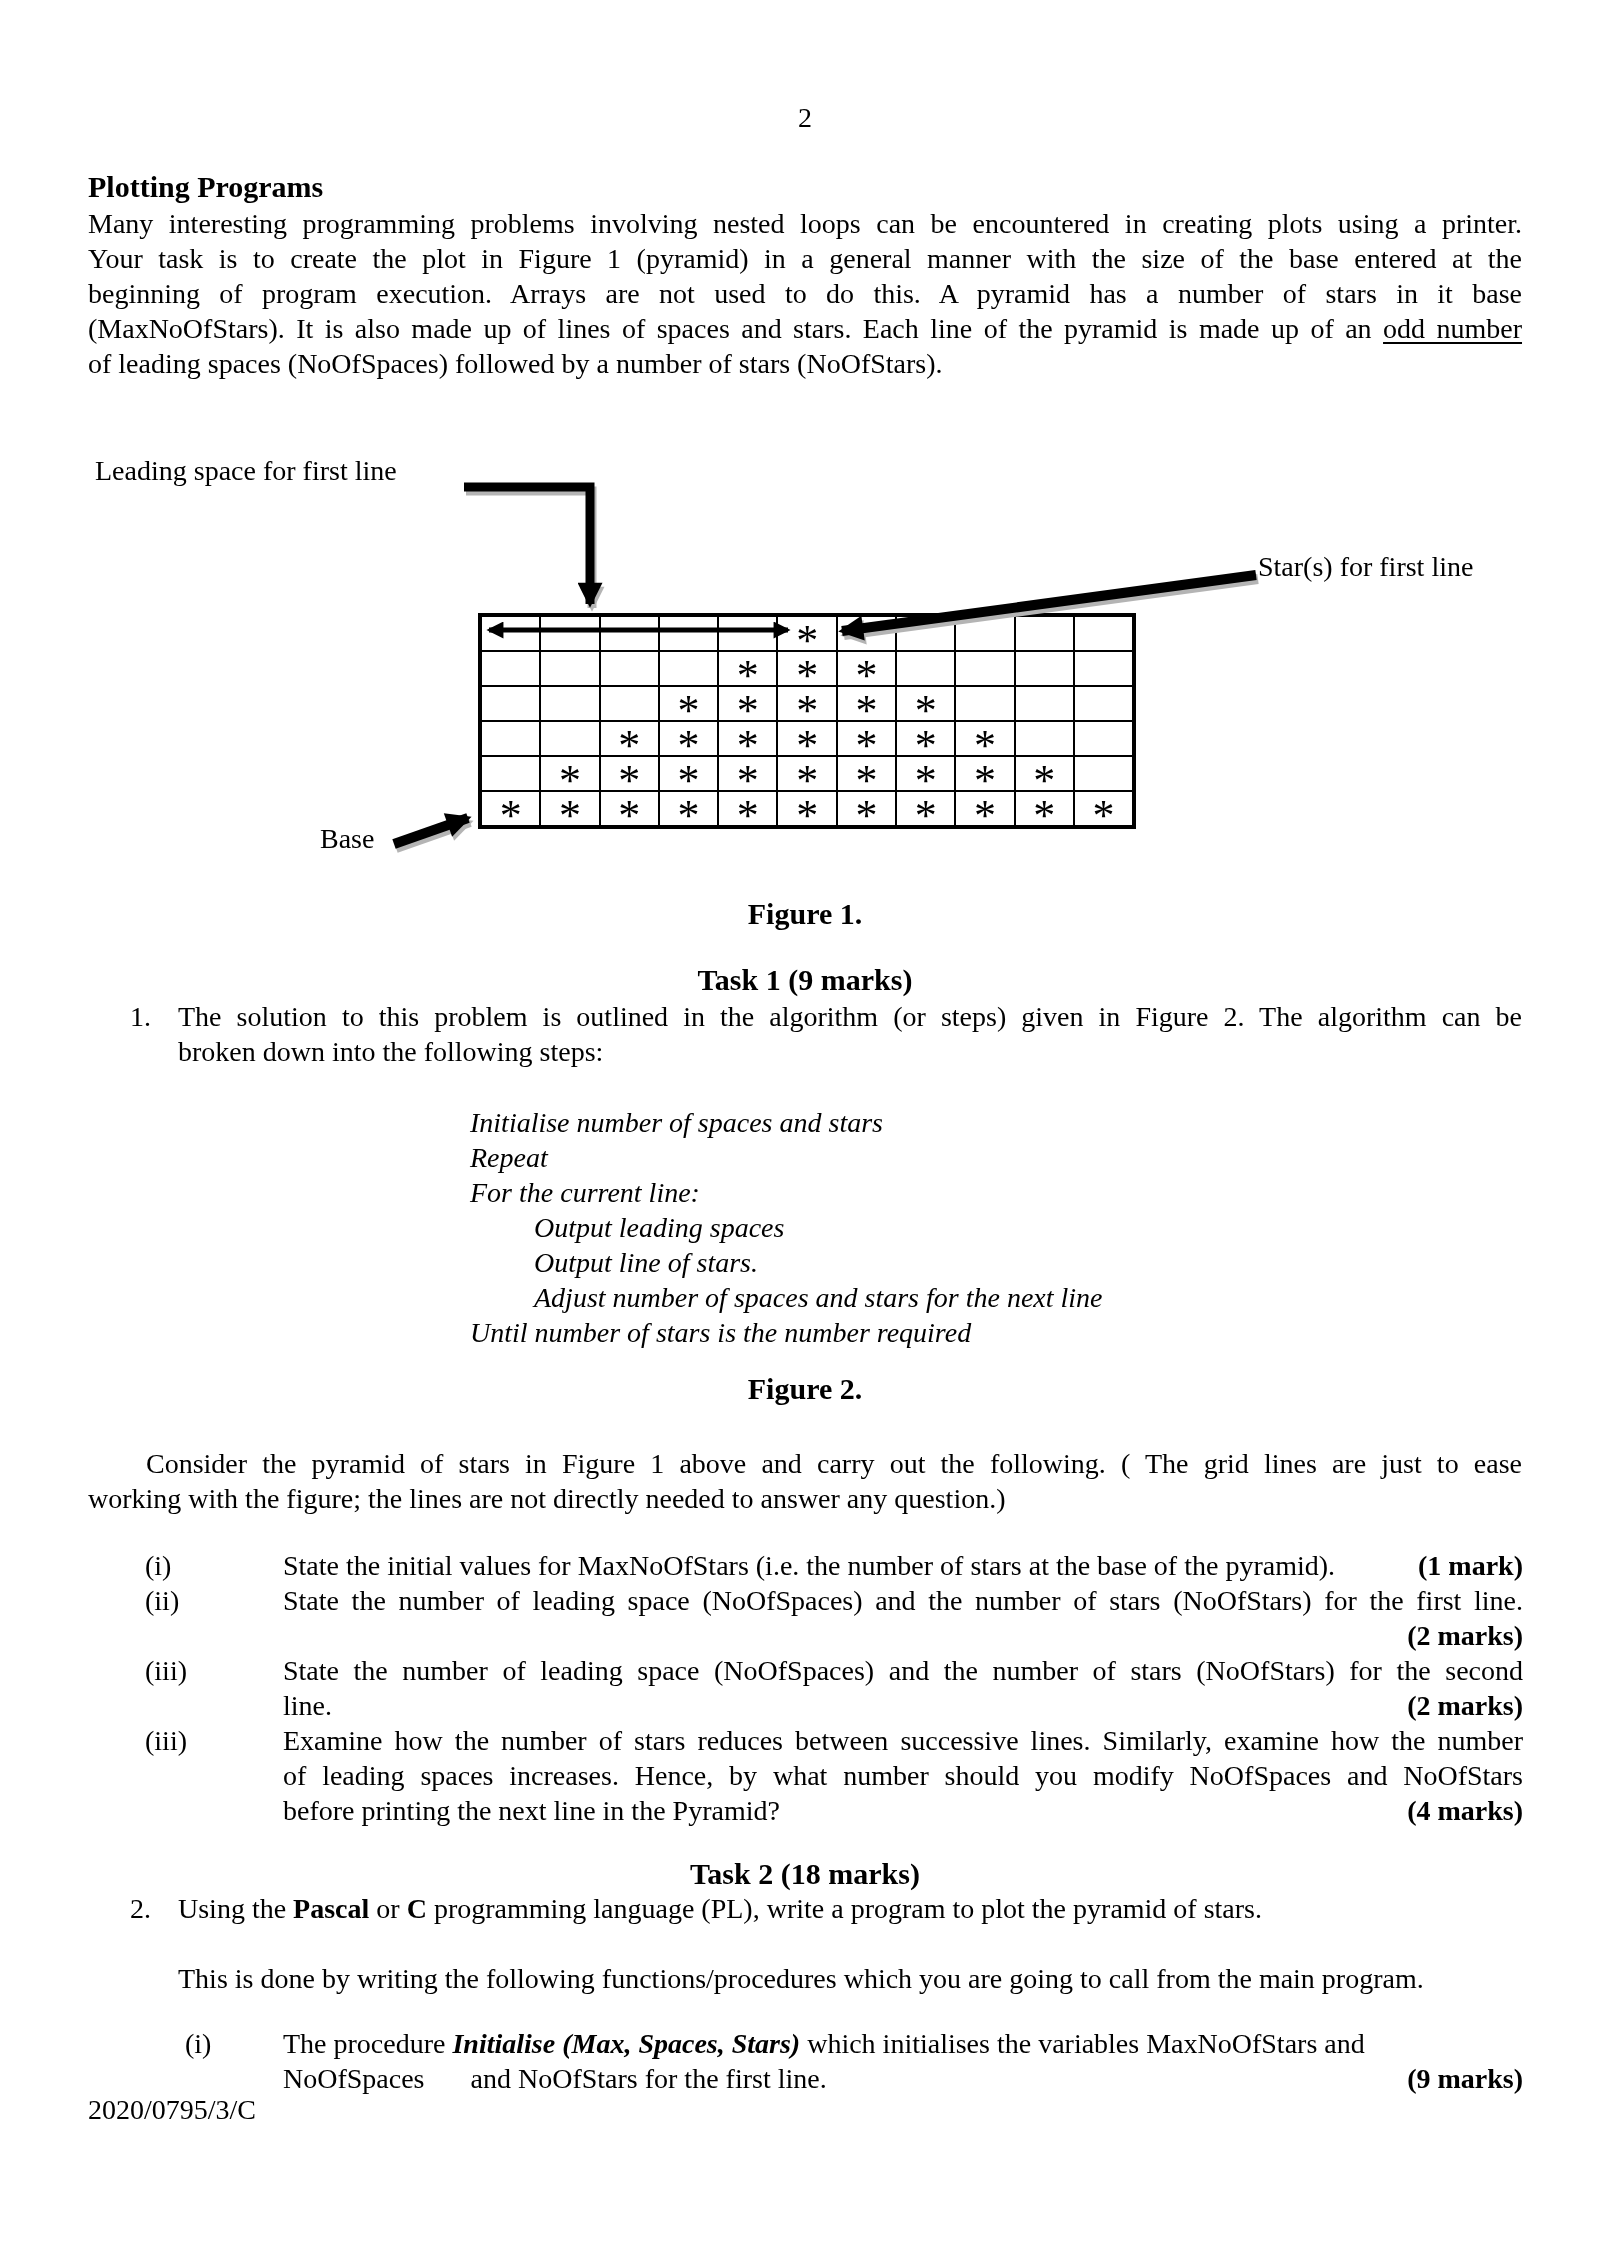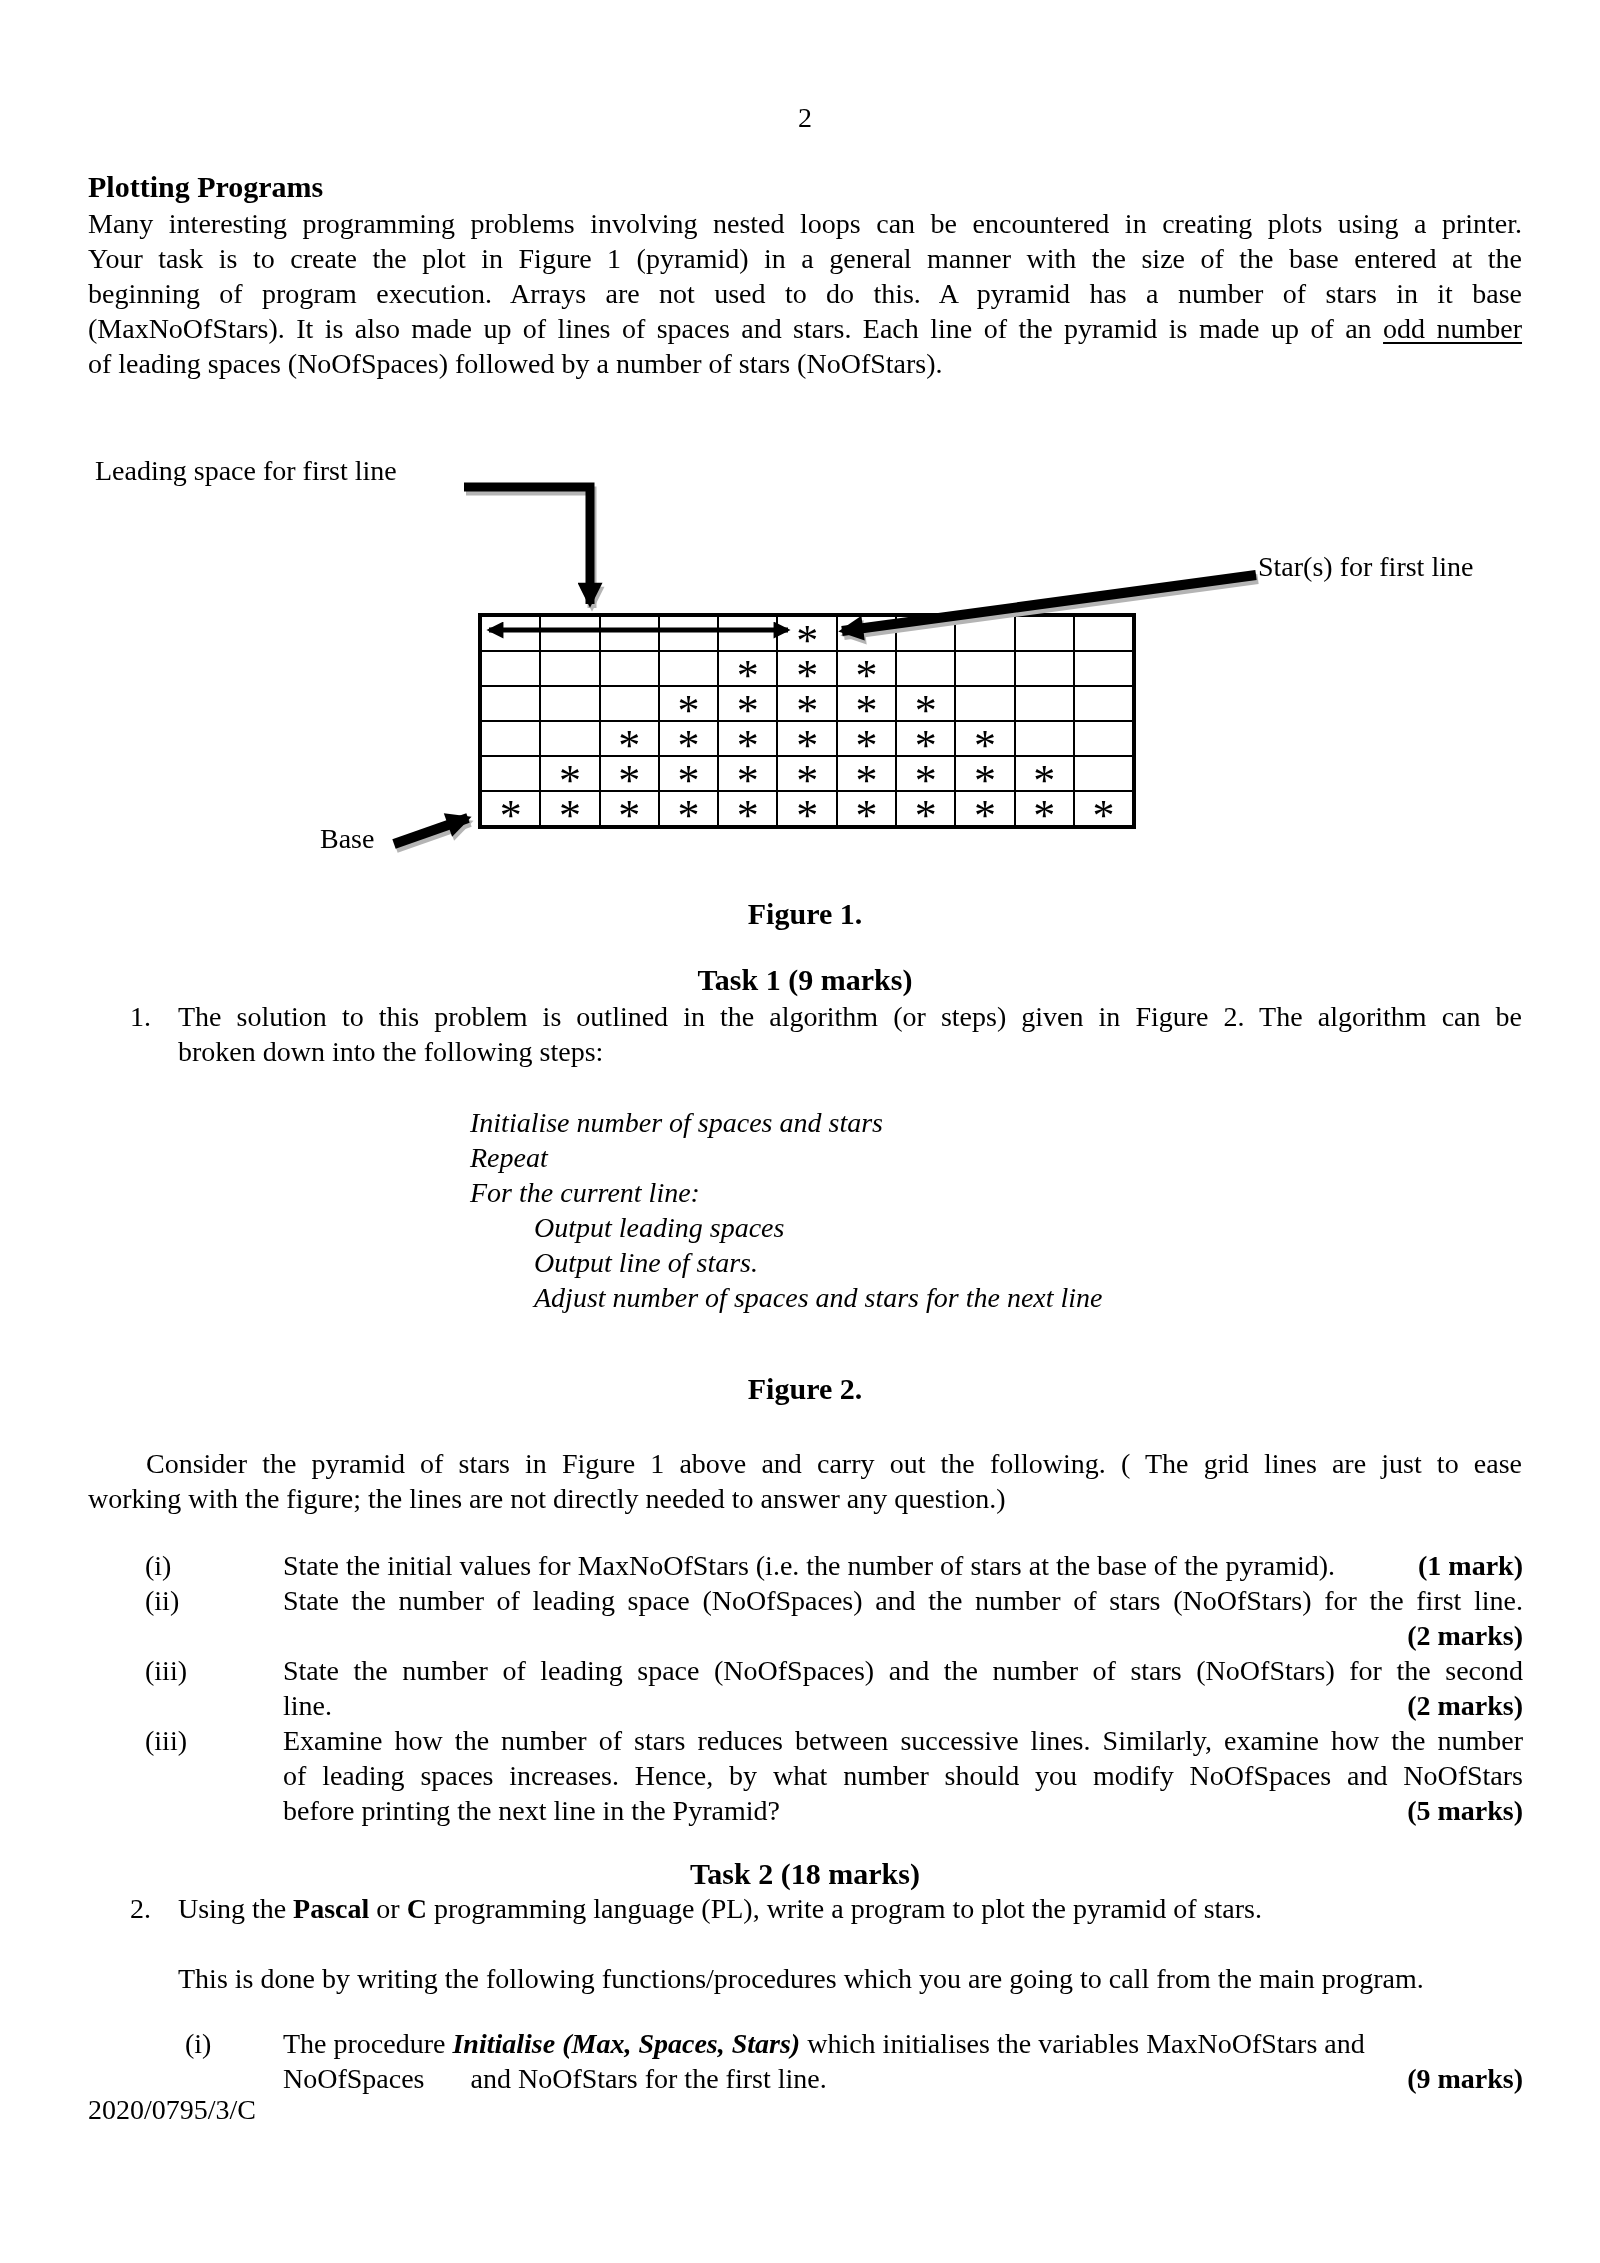--- a/index.html
+++ b/index.html
@@ -236,20 +236,21 @@
     </div>
   </div>
 
   <div class="abs i" style="top:1105px;left:470px;">
     <div class="line">Initialise number of spaces and stars</div>
     <div class="line">Repeat</div>
     <div class="line">For the current line:</div>
     <div class="line indent1">Output leading spaces</div>
     <div class="line indent1">Output line of stars.</div>
     <div class="line indent1">Adjust number of spaces and stars for the next line</div>
+    <div class="line">Until number of stars is the number required</div>
   </div>
 
   <div class="abs center b title" style="top:1371px;">Figure 2.</div>
 
   <div class="abs" style="top:1446px;left:88px;width:1434px;">
     <div class="line jl" style="text-indent:58px;">Consider the pyramid of stars in Figure 1 above and carry out the following. ( The grid lines are just to ease</div>
     <div class="line">working with the figure; the lines are not directly needed to answer any question.)</div>
   </div>
 
   <div class="abs" style="top:1548px;left:145px;width:1378px;height:35px;">
@@ -276,21 +277,21 @@
       <span class="marks">(2 marks)</span>
     </div>
   </div>
 
   <div class="abs" style="top:1723px;left:145px;width:1378px;height:105px;">
     <span class="marker">(iii)</span>
     <div class="qtext" style="left:138px;top:0;width:1240px;height:105px;">
       <div class="line jl">Examine how the number of stars reduces between successive lines. Similarly, examine how the number</div>
       <div class="line jl">of leading spaces increases. Hence, by what number should you modify NoOfSpaces and NoOfStars</div>
       <div class="line">before printing the next line in the Pyramid?</div>
-      <span class="marks">(5 marks)</span>
+      <span class="marks">(4 marks)</span>
     </div>
   </div>
 
   <div class="abs center b title" style="top:1856px;">Task 2 (18 marks)</div>
 
   <div class="abs" style="top:1891px;left:130px;width:1392px;">
     <span class="marker">2.</span>
     <div style="margin-left:48px;" class="line">
       <span>Using the </span><span class="b">Pascal</span><span> or </span><span class="b">C</span><span> programming language (PL), write a program to plot the pyramid of stars.</span>
     </div>

